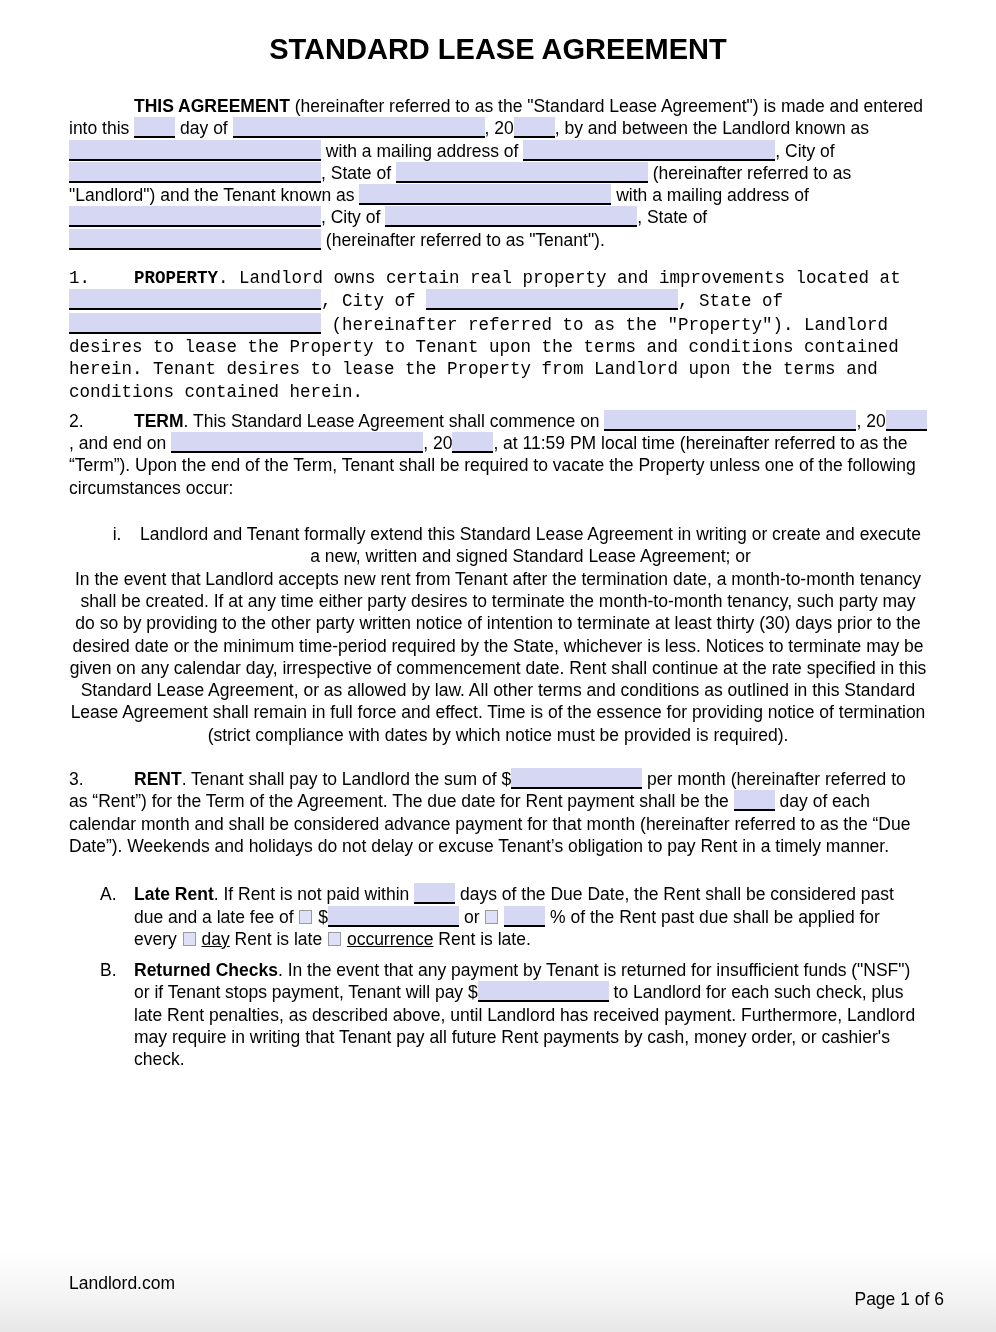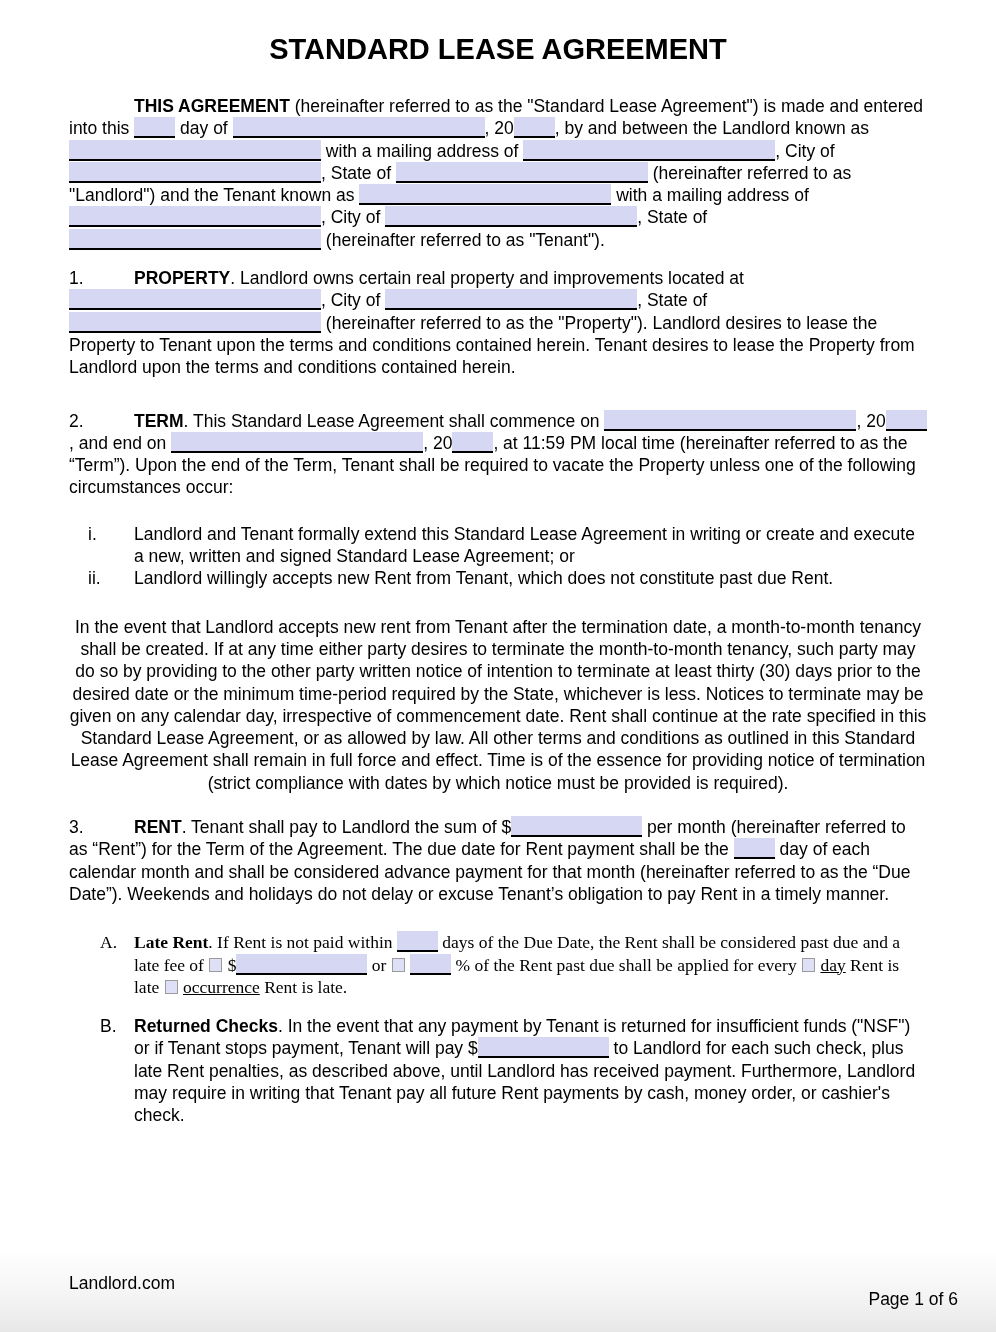--- a/index.html
+++ b/index.html
@@ -54,62 +54,61 @@
     box-sizing: border-box;
     background: var(--checkbox-fill, #dde0f6);
     border: 1px solid var(--checkbox-border, #9b9b9b);
     vertical-align: -1px;
     margin: 0 1px;
   }
 
   
   .p-indent { text-indent: 65px; }
   .numbered .marker { display: inline-block; width: 65px; }
-  .roman { padding-left: 65px; }
+  .roman { padding-left: 65px; text-align: center; }
   .roman .marker { display: inline-block; width: 46px; margin-left: -46px; }
   .lettered { padding-left: 65px; }
   .lettered .marker { display: inline-block; width: 34px; margin-left: -34px; }
 
   
   [data-name="intro-paragraph"]          { margin-bottom: 16px; }
   [data-name="consideration-paragraph"]  { margin-bottom: 28px; }
-  [data-name="section-property"]         { margin-bottom: 31px; }
+  [data-name="section-property"]         { margin-bottom: 7px; font-family: Liberation Mono, monospace; }
   [data-name="section-term"]             { margin-bottom: 24px; }
   [data-name="term-extension-item"]      { margin-bottom: 0; }
   [data-name="term-rent-item"]           { margin-bottom: 26px; }
   [data-name="month-to-month-paragraph"] { margin-bottom: 22px; text-align: center; }
   [data-name="section-rent"]             { margin-bottom: 26px; }
-  [data-name="late-rent-item"]           { margin-bottom: 17px; font-family: Liberation Serif, serif; }
+  [data-name="late-rent-item"]           { margin-bottom: 9px; }
   [data-name="returned-checks-item"]     { margin-bottom: 12px; }
 
   .footer-left {
     position: absolute;
     left: 69px;
     top: 1272px;
     font-size: 17.5px;
   }
   .footer-right {
     position: absolute;
-    right: 38px;
+    right: 52px;
     top: 1288px;
     font-size: 17.5px;
   }
 </style>
 </head>
 <body>
 
 <div class="page" data-name="document-page">
   <h1 class="doc-title" data-name="page-title">STANDARD LEASE AGREEMENT</h1>
 
   <div data-name="document-body">
       <div class="block p-indent" data-name="intro-paragraph"><span class="b" data-name="text-run">THIS AGREEMENT</span><span data-name="text-run"> (hereinafter referred to as the "Standard Lease Agreement") is made and entered into this </span><span class="blank xs" data-name="day-of-month-blank"></span><span data-name="text-run"> day of </span><span class="blank lg" data-name="month-blank"></span><span data-name="text-run">, 20</span><span class="blank xs" data-name="year-blank"></span><span data-name="text-run">, by and between the Landlord known as </span><span class="blank lg" data-name="landlord-name-blank"></span><span data-name="text-run"> with a mailing address of </span><span class="blank lg" data-name="landlord-street-blank"></span><span data-name="text-run">, City of </span><span class="blank lg" data-name="landlord-city-blank"></span><span data-name="text-run">, State of </span><span class="blank lg" data-name="landlord-state-blank"></span><span data-name="text-run"> (hereinafter referred to as "Landlord") and the Tenant known as </span><span class="blank lg" data-name="tenant-name-blank"></span><span data-name="text-run"> with a mailing address of </span><span class="blank lg" data-name="tenant-street-blank"></span><span data-name="text-run">, City of </span><span class="blank lg" data-name="tenant-city-blank"></span><span data-name="text-run">, State of </span><span class="blank lg" data-name="tenant-state-blank"></span><span data-name="text-run"> (hereinafter referred to as "Tenant").</span></div>
       <div class="block numbered" data-name="section-property"><span class="marker" data-name="list-marker">1.</span><span class="b" data-name="text-run">PROPERTY</span><span data-name="text-run">. Landlord owns certain real property and improvements located at </span><span class="blank lg" data-name="property-street-blank"></span><span data-name="text-run">, City of </span><span class="blank lg" data-name="property-city-blank"></span><span data-name="text-run">, State of </span><span class="blank lg" data-name="property-state-blank"></span><span data-name="text-run"> (hereinafter referred to as the "Property"). Landlord desires to lease the Property to Tenant upon the terms and conditions contained herein. Tenant desires to lease the Property from Landlord upon the terms and conditions contained herein.</span></div>
       <div class="block numbered" data-name="section-term"><span class="marker" data-name="list-marker">2.</span><span class="b" data-name="text-run">TERM</span><span data-name="text-run">. This Standard Lease Agreement shall commence on </span><span class="blank lg" data-name="start-date-blank"></span><span data-name="text-run">, 20</span><span class="blank xs" data-name="start-year-blank"></span><span data-name="text-run">, and end on </span><span class="blank lg" data-name="end-date-blank"></span><span data-name="text-run">, 20</span><span class="blank xs" data-name="end-year-blank"></span><span data-name="text-run">, at 11:59 PM local time (hereinafter referred to as the “Term”). Upon the end of the Term, Tenant shall be required to vacate the Property unless one of the following circumstances occur:</span></div>
       <div class="block roman" data-name="term-extension-item"><span class="marker" data-name="list-marker">i.</span><span data-name="text-run">Landlord and Tenant formally extend this Standard Lease Agreement in writing or create and execute a new, written and signed Standard Lease Agreement; or</span></div>
-      <div class="block roman" data-name="term-rent-item"><span class="marker" data-name="list-marker">ii.</span><span data-name="text-run">Landlord willingly accepts new Rent from Tenant, which does not constitute past due Rent.</span></div>
       <div class="block p" data-name="month-to-month-paragraph"><span data-name="text-run">In the event that Landlord accepts new rent from Tenant after the termination date, a month-to-month tenancy shall be created. If at any time either party desires to terminate the month-to-month tenancy, such party may do so by providing to the other party written notice of intention to terminate at least thirty (30) days prior to the desired date or the minimum time-period required by the State, whichever is less. Notices to terminate may be given on any calendar day, irrespective of commencement date. Rent shall continue at the rate specified in this Standard Lease Agreement, or as allowed by law. All other terms and conditions as outlined in this Standard Lease Agreement shall remain in full force and effect. Time is of the essence for providing notice of termination (strict compliance with dates by which notice must be provided is required).</span></div>
       <div class="block numbered" data-name="section-rent"><span class="marker" data-name="list-marker">3.</span><span class="b" data-name="text-run">RENT</span><span data-name="text-run">. Tenant shall pay to Landlord the sum of $</span><span class="blank sm" data-name="monthly-rent-amount-blank"></span><span data-name="text-run"> per month (hereinafter referred to as “Rent”) for the Term of the Agreement. The due date for Rent payment shall be the </span><span class="blank xs" data-name="rent-due-day-blank"></span><span data-name="text-run"> day of each calendar month and shall be considered advance payment for that month (hereinafter referred to as the “Due Date”). Weekends and holidays do not delay or excuse Tenant’s obligation to pay Rent in a timely manner.</span></div>
       <div class="block lettered" data-name="late-rent-item"><span class="marker" data-name="list-marker">A.</span><span class="b" data-name="text-run">Late Rent</span><span data-name="text-run">. If Rent is not paid within </span><span class="blank xs" data-name="late-days-blank"></span><span data-name="text-run"> days of the Due Date, the Rent shall be considered past due and a late fee of </span><span class="checkbox" data-name="late-fee-amount-checkbox"></span><span data-name="text-run"> $</span><span class="blank sm" data-name="late-fee-amount-blank"></span><span data-name="text-run"> or </span><span class="checkbox" data-name="late-fee-percent-checkbox"></span><span data-name="text-run"> </span><span class="blank xs" data-name="late-fee-percent-blank"></span><span data-name="text-run"> % of the Rent past due shall be applied for every </span><span class="checkbox" data-name="per-day-checkbox"></span><span data-name="text-run"> </span><span class="u" data-name="text-run">day</span><span data-name="text-run"> Rent is late </span><span class="checkbox" data-name="per-occurrence-checkbox"></span><span data-name="text-run"> </span><span class="u" data-name="text-run">occurrence</span><span data-name="text-run"> Rent is late.</span></div>
       <div class="block lettered" data-name="returned-checks-item"><span class="marker" data-name="list-marker">B.</span><span class="b" data-name="text-run">Returned Checks</span><span data-name="text-run">. In the event that any payment by Tenant is returned for insufficient funds ("NSF") or if Tenant stops payment, Tenant will pay $</span><span class="blank sm" data-name="nsf-fee-blank"></span><span data-name="text-run"> to Landlord for each such check, plus late Rent penalties, as described above, until Landlord has received payment. Furthermore, Landlord may require in writing that Tenant pay all future Rent payments by cash, money order, or cashier's check.</span></div>
     </div>
 
   <div class="footer-left" data-name="footer-brand">Landlord.com</div>
   <div class="footer-right" data-name="page-number">Page 1 of 6</div>
 </div>
 

